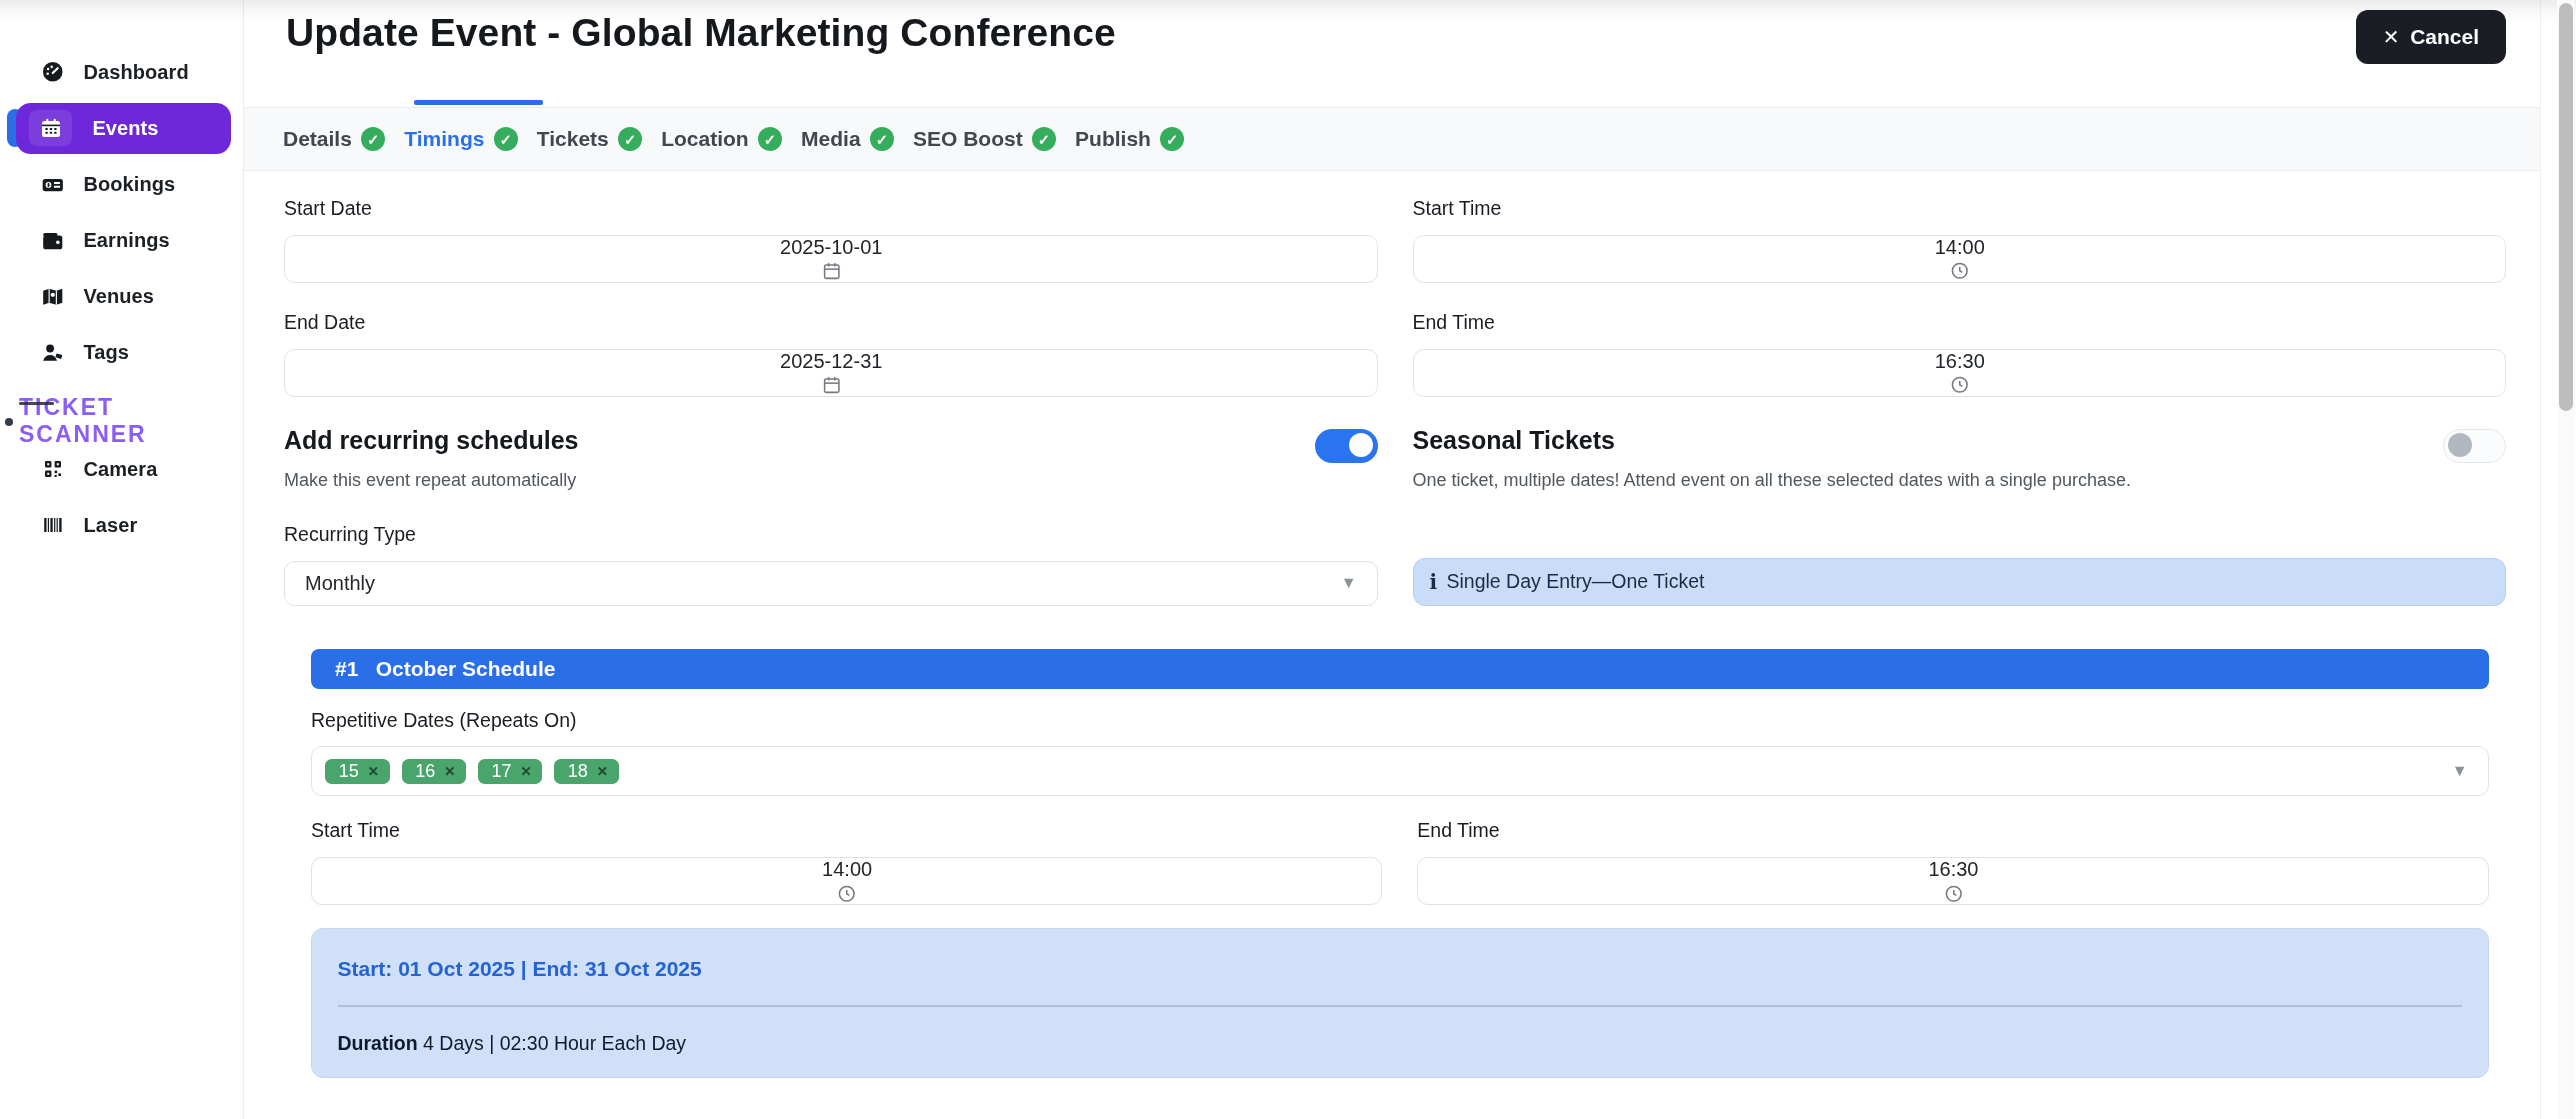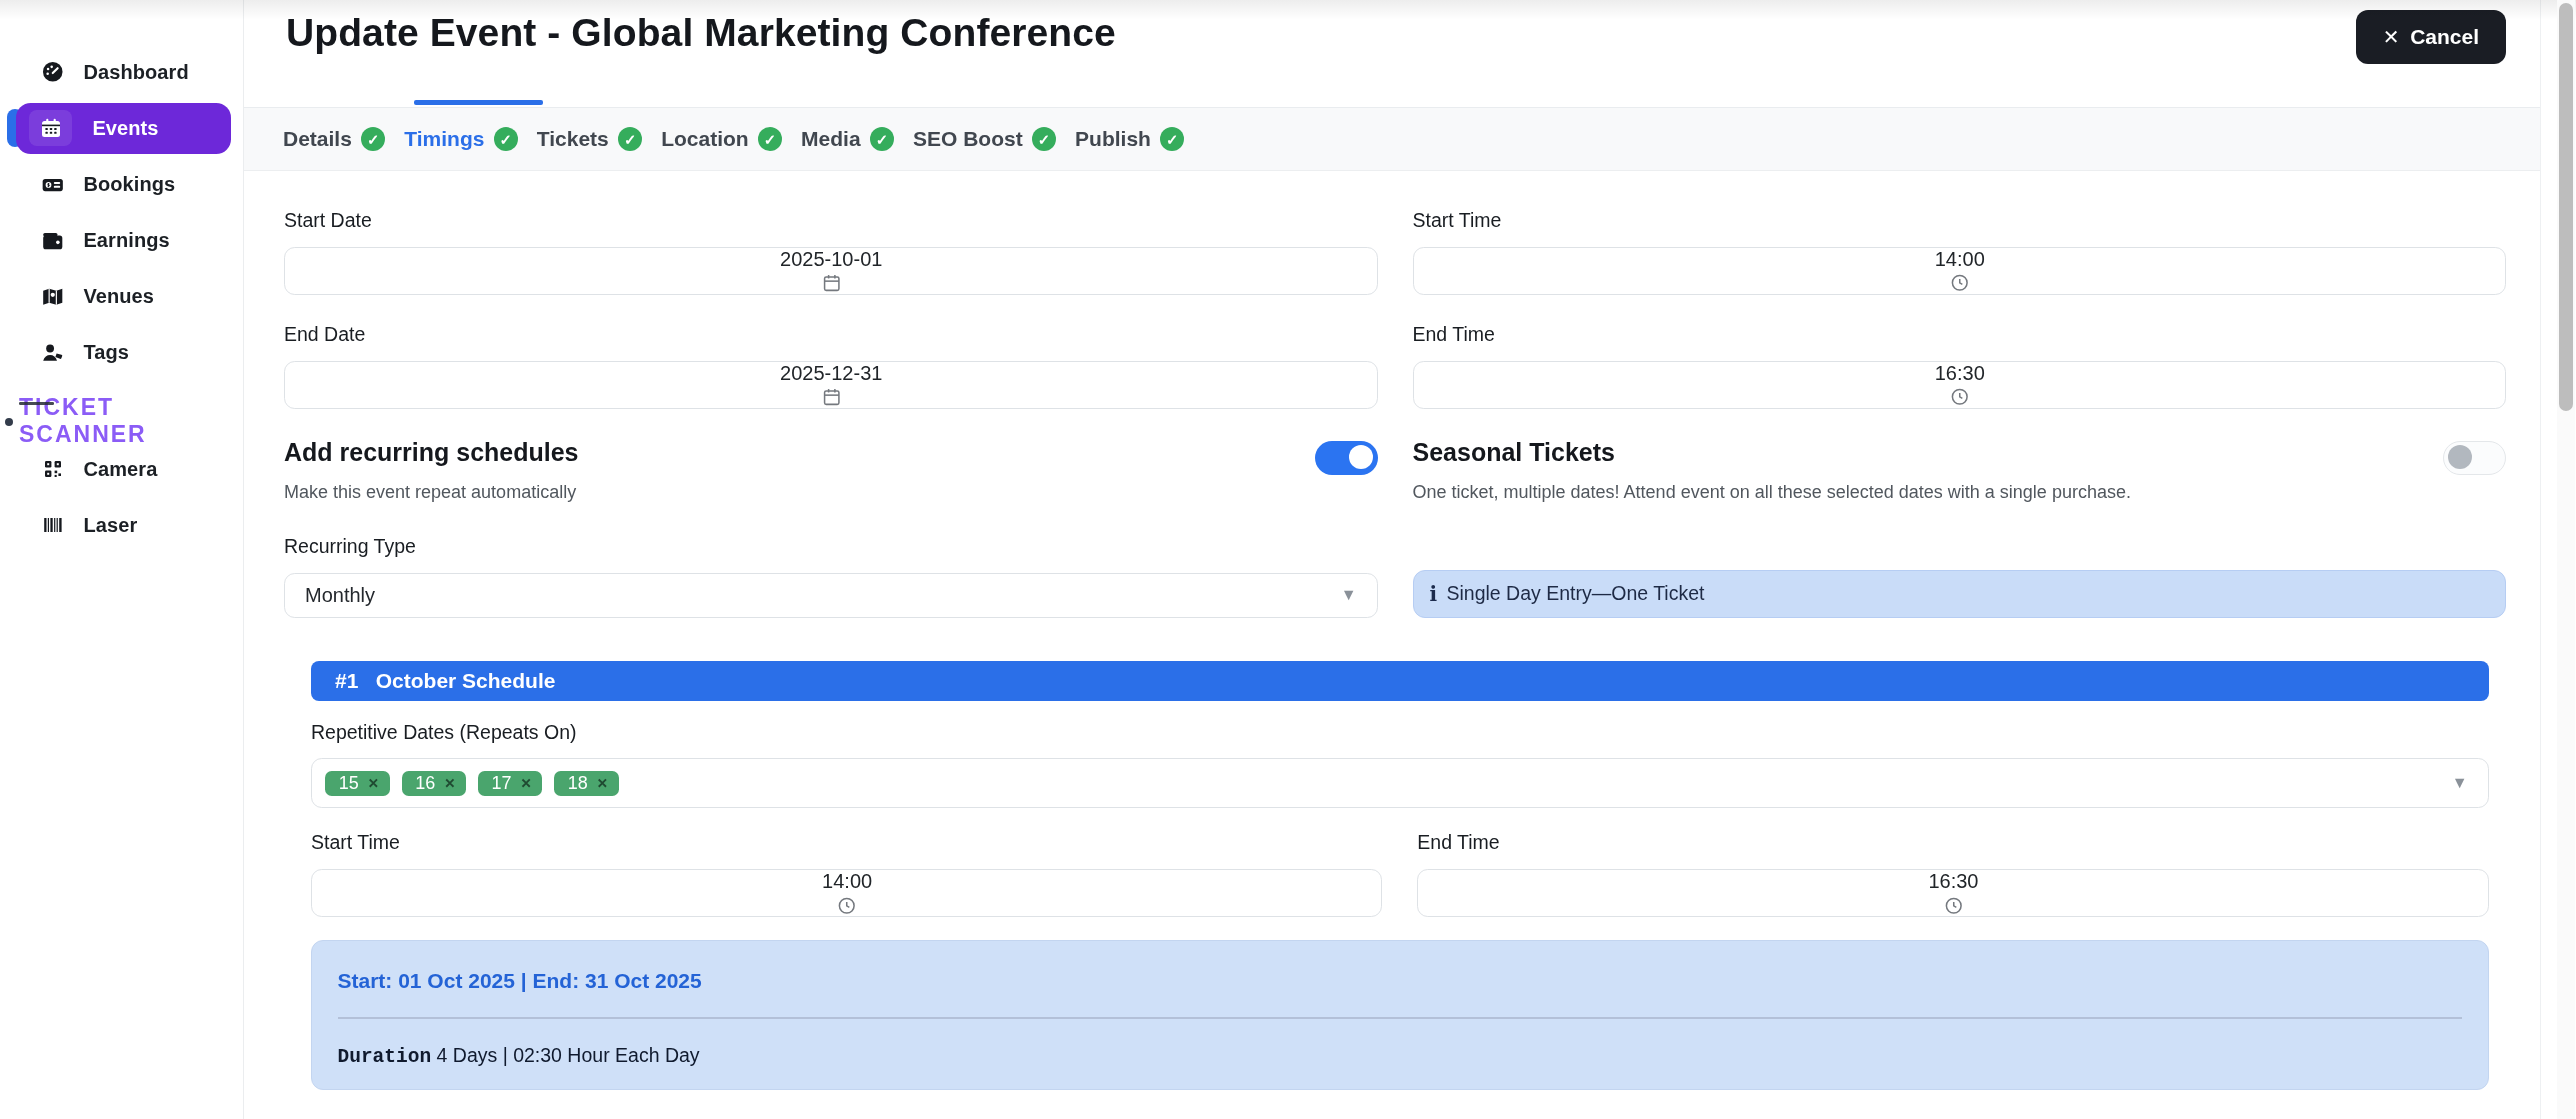--- a/index.html
+++ b/index.html
@@ -81,21 +81,21 @@
 
   .field{ margin-top:0; }
   .field-label{ font-size:19.5px; color:#191d22; margin-bottom:14.8px; }
   .input{
     height:48px; background:#fff; border:1.3px solid #dee2e6; border-radius:10.7px;
     display:flex; align-items:center; padding:0 19px 0 20px; cursor:text;flex-direction:column;
   }
   .input .val{ font-size:20px; color:#212529; flex:1; }
   .input .fico{ color:#74787e; display:flex; }
 
-  .row-a{ margin-top:38px; }
+  .row-a{ margin-top:26px; }
   .row-b{ margin-top:28px; }
 
   .toggles-row{ margin-top:29.5px; }
   .toggle-cell{ display:flex; align-items:flex-start; }
   .toggle-text{ flex:1; }
   .toggle-title{ font-size:25px; font-weight:700; color:#15181d; }
   .toggle-sub{ font-size:18px; color:#51575e; margin-top:14.8px; }
   .switch{ width:63px; height:34px; border-radius:17.4px; position:relative; cursor:pointer; margin-top:2.7px; flex:0 0 63px; }
   .switch.on{ background:#2b74f1; }
   .switch.on .knob{ position:absolute; right:4.7px; top:4.7px; width:24px; height:24px; border-radius:50%; background:#ffffff; }
@@ -135,21 +135,21 @@
   }
   .chip .rm{ font-size:13.4px; color:#1f4a31; font-weight:700; cursor:pointer; }
   .sched-times{ margin-top:23px; }
   .summary{
     margin-top:23px; height:150px; background:#cfe0f8; border:1.3px solid #c3d5f0;
     border-radius:12px; padding:28px 25.5px 0 25.5px;
   }
   .summary .range{ font-size:21px; font-weight:700; color:#2463d6; }
   .summary .divider{ height:1.3px; background:#a9b6cd; opacity:.75; margin:24px 0 0 0; }
   .summary .duration{ margin-top:25.5px; font-size:19.5px; color:#101a2e; }
-  .summary .duration b{ font-weight:700;font-family:Liberation Mono, monospace; }
+  .summary .duration b{ font-weight:700; }
 
   
   .scrollbar-track{ position:absolute; right:1.3px; top:0; width:17.4px; height:1120px; background:#fafafa; cursor:pointer; z-index:60; }
   .scrollbar-thumb{ position:absolute; left:1.3px; top:2.7px; width:14.8px; height:408px; background:#bdbdbd; border-radius:7.4px; cursor:grab; }
 
   svg{ display:block; }
 </style>
 </head>
 <body>
 

